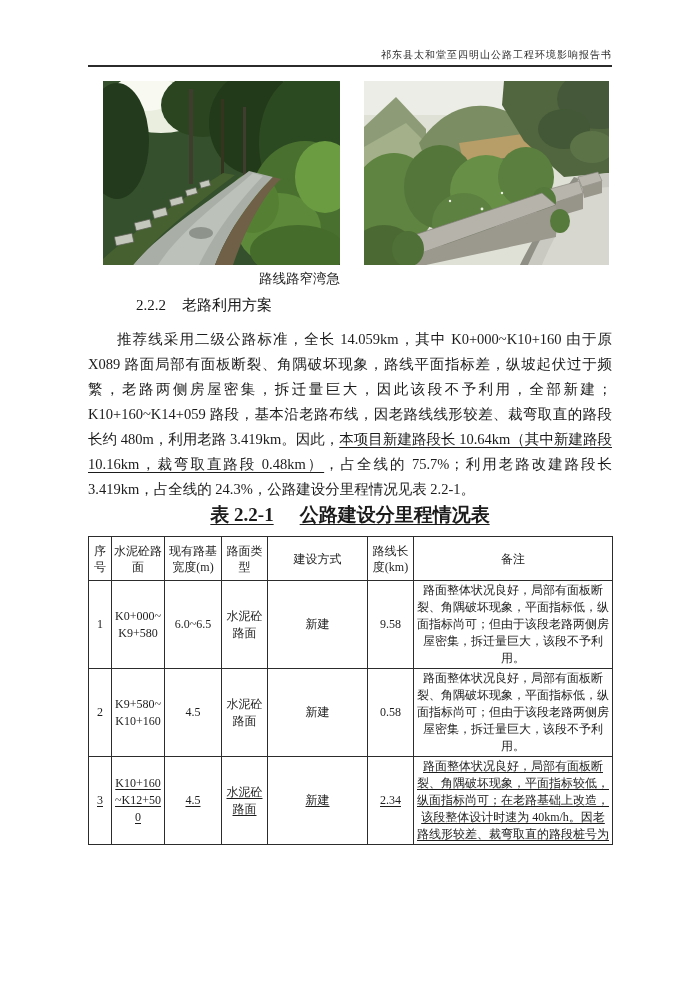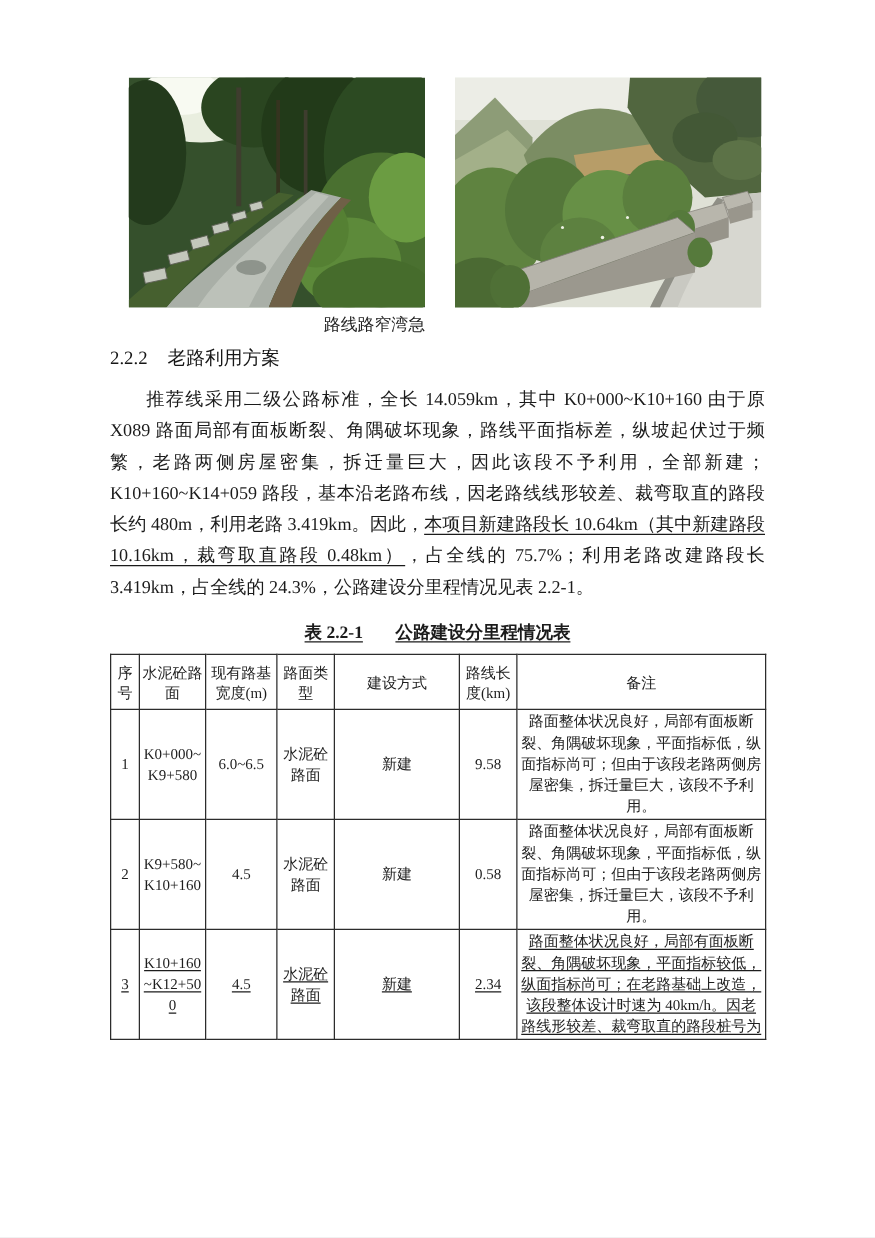--- a/index.html
+++ b/index.html
@@ -15,42 +15,45 @@
   .para{font-size:14.5px;line-height:25px;text-align:justify;text-indent:2em;margin:0;}
   .p1{margin-top:15px;}
   .p2{margin-top:12px;}
   .u{text-decoration:underline;text-underline-offset:3px;}
   
   .photo-row{display:flex;gap:24px;margin-top:14px;margin-left:15px;}
   .fig{margin:0;display:flex;flex-direction:column;align-items:flex-end;}
   .fig svg{display:block;}
   .fig-cap{font-size:13.5px;margin-top:5px;color:#222;}
   
-  .sec-head{margin-top:8px;font-size:15px;color:#161616;}
+  .sec-head{margin-top:8px;font-size:15px;color:#161616;margin-left:48px;}
   .sec-head .num{margin-right:16px;}
   
-  .tbl-title{margin-top:14px;text-align:center;font-size:14px;font-weight:bold;}
+  .tbl-title{text-align:center;font-size:19px;font-weight:bold;}
   .tbl-title .tt{ text-decoration:underline;text-underline-offset:3px;}
   .tbl-title .lbl{margin-right:26px;}
   table.main{border-collapse:collapse;margin-top:8px;width:524px;table-layout:fixed;}
   table.main th,table.main td{
     border:1px solid #2c2c2c;font-weight:normal;text-align:center;vertical-align:middle;
     font-size:12px;line-height:17px;padding:1px 2px;box-sizing:border-box;color:#1d1d1d;
   }
   table.main th{line-height:16px;}
   td.remark{font-size:10.6px;line-height:13.5px;padding:2px 3px;}
   td.stake{white-space:pre-line;}
   tr.ins td{text-decoration:underline;text-underline-offset:2px;}
   .rh{height:44px;padding-left:24px;} .r1{height:66px;} .r2{height:60px;} .r3{height:72px;}
 </style>
 </head>
 <body>
 
 <div class="page">
 
+  <div class="doc-header">
+    <span class="ht">祁东县太和堂至四明山公路工程环境影响报告书</span>
+  </div>
 
 
   <div class="photo-row">
     <figure class="fig">
       <svg width="237" height="184" viewBox="0 0 237 184">
         <rect width="237" height="184" fill="#35502c"></rect>
         <ellipse cx="58" cy="22" rx="52" ry="30" fill="#e9eedf"></ellipse>
         <ellipse cx="42" cy="12" rx="32" ry="18" fill="#f8faf2"></ellipse>
         <ellipse cx="14" cy="60" rx="32" ry="58" fill="#233a1c"></ellipse>
         <ellipse cx="100" cy="24" rx="42" ry="32" fill="#2a4520"></ellipse>

